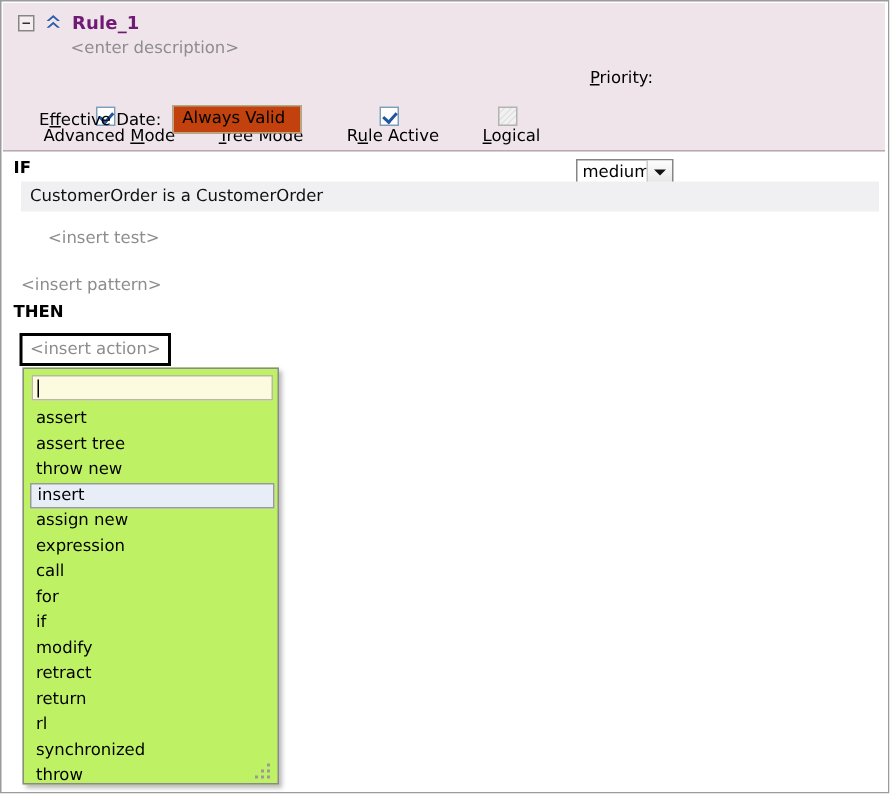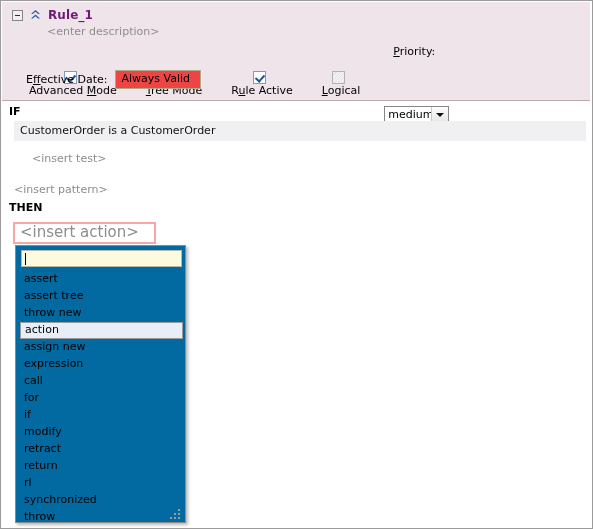--- a/index.html
+++ b/index.html
@@ -170,21 +170,21 @@
   .eff-row {
     position: absolute;
     left: 24px;
     top: 68px;
     display: flex;
     align-items: center;
   }
   .eff-label { margin-right: 7px; font-size: 11px; }
   .eff-value {
     border: 1px solid #b0a98a;
-    background: #ef4444;
+    background: #c2410c;
     padding: 1px 6px 2px 6px;
     font-size: 11px;
     line-height: 14px;
     color: #000;
     min-width: 72px;
   }
 
   
   .section-kw {
     position: absolute;
@@ -217,37 +217,37 @@
     color: #8d8d8d;
     font-size: 11px;
   }
   #insert-test { left: 31px; top: 151px; }
   #insert-pattern { left: 13px; top: 182px; }
 
   .insert-action {
     position: absolute;
     left: 12px;
     top: 221px;
-    border: 2px solid #fca5a5;
+    border: 2px solid #000000;
     background: #ffffff;
     color: #8d8d8d;
-    font-size: 15px;
-    padding: 2px 15px 3px 5px;
+    font-size: 11px;
+    padding: 2px 5px 3px 5px;
     line-height: 13px;
     box-sizing: border-box;
   }
 
   
   .popup {
     position: absolute;
     left: 14px;
     top: 244px;
     width: 171px;
     height: 278px;
-    background: #0369a1;
+    background: #bef264;
     border: 1px solid #8a8a8a;
     box-sizing: border-box;
     box-shadow: 2px 2px 3px rgba(0,0,0,0.28);
   }
   .popup-input {
     position: absolute;
     left: 5px;
     top: 4px;
     width: 161px;
     height: 17px;
@@ -374,21 +374,21 @@
   <div class="popup">
 
     <div class="popup-input">
       <span class="caret"></span>
     </div>
 
     <div class="popup-list" id="popup-list">
         <div class="popup-item">assert</div>
         <div class="popup-item">assert tree</div>
         <div class="popup-item">throw new</div>
-        <div class="popup-item selected">action</div>
+        <div class="popup-item selected">insert</div>
         <div class="popup-item">assign new</div>
         <div class="popup-item">expression</div>
         <div class="popup-item">call</div>
         <div class="popup-item">for</div>
         <div class="popup-item">if</div>
         <div class="popup-item">modify</div>
         <div class="popup-item">retract</div>
         <div class="popup-item">return</div>
         <div class="popup-item">rl</div>
         <div class="popup-item">synchronized</div>

